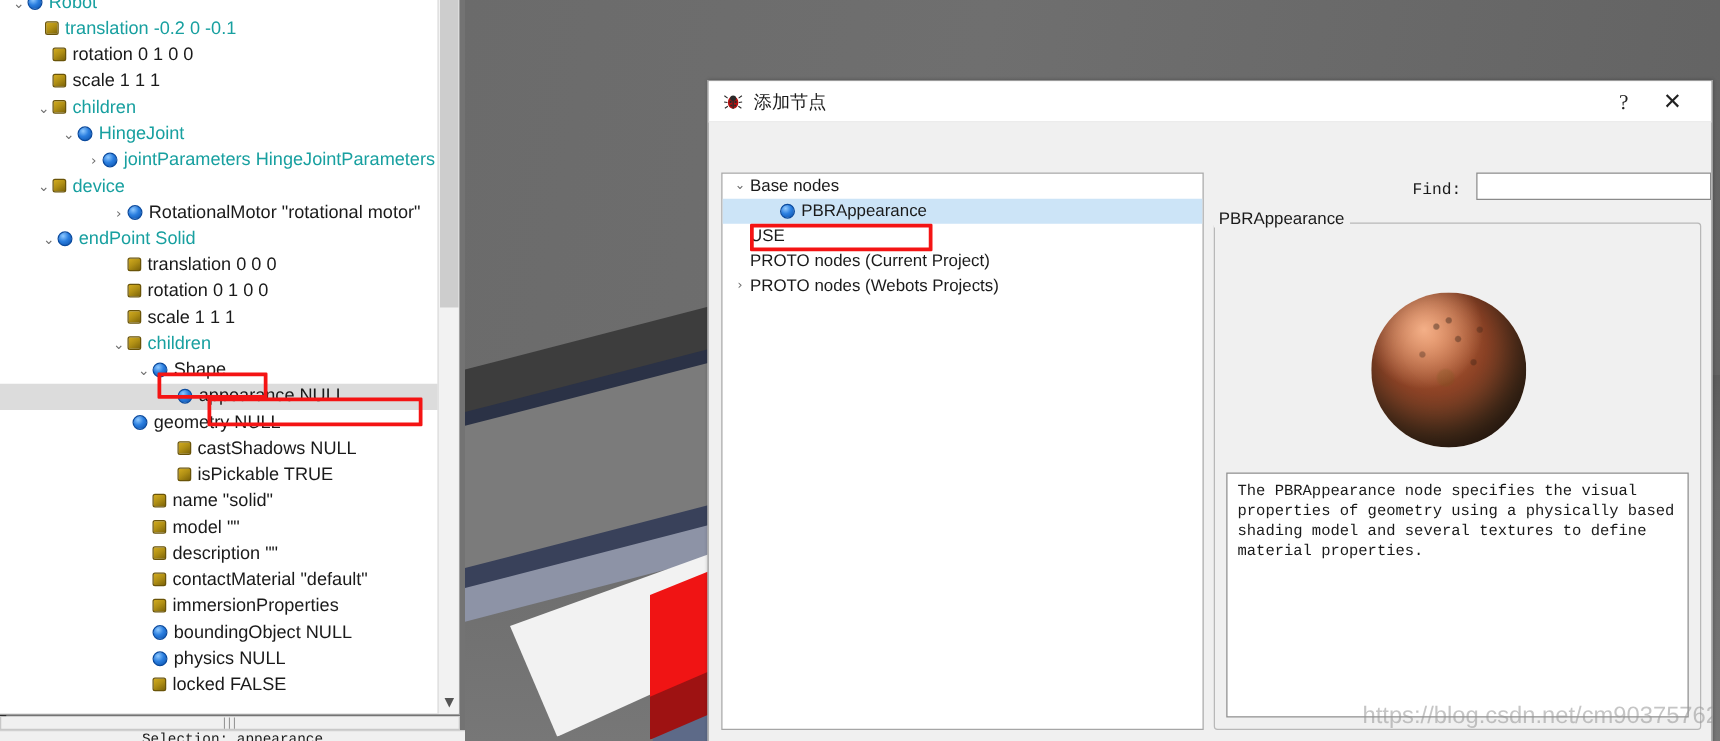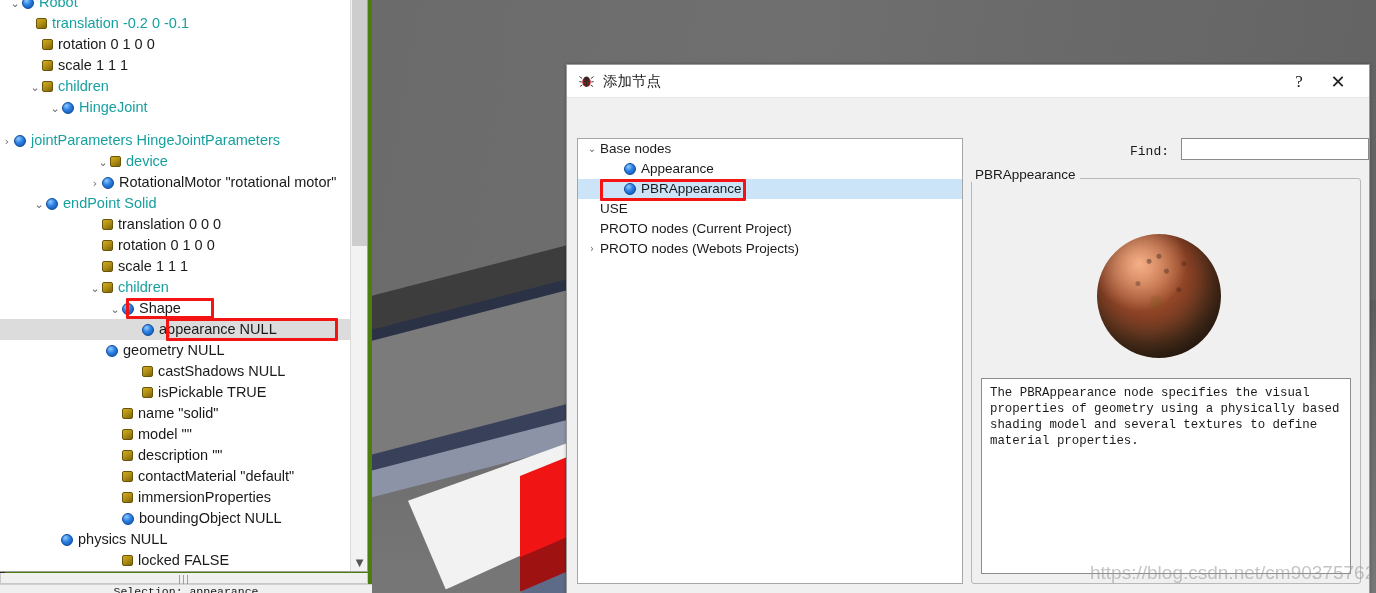--- a/index.html
+++ b/index.html
@@ -77,21 +77,21 @@
   .vp-blue-base {
     position: absolute; left: 150px; top: 540px; width: 190px; height: 58px;
     background: #5d6a88;
     transform: skewY(-14.5deg);
     clip-path: polygon(0% 0%, 100% 0%, 100% 60%, 0% 100%);
   }
 
   
   .tree-panel {
     position: absolute; left: 0; top: 0; width: 372px; height: 593px;
-    background: #4d7c0f;
+    background: #737373;
   }
   .tree-scroll-area {
     position: absolute; left: 0; top: 0; width: 368px; height: 572px;
     background: #fff; overflow: hidden;
     border-right: 1px solid #a0a0a0;
     border-bottom: 1px solid #a0a0a0;
   }
   .tree-list { position: absolute; left: 0; top: -8px; width: 352px; }
   .trow {
     position: relative; height: 21px; line-height: 21px;
@@ -284,40 +284,40 @@
     <div class="left-dark-strip"></div>
 
     <div class="tree-scroll-area">
       <div class="tree-list" id="tree-list">
           <div class="trow" style="padding-left: 8px;"><span class="twisty">⌄</span><span class="icon-sphere"></span><span class="lbl">Robot</span></div>
           <div class="trow" style="padding-left: 22px;"><span class="twisty"></span><span class="icon-cube"></span><span class="lbl">translation -0.2 0 -0.1</span></div>
           <div class="trow" style="padding-left: 28px;"><span class="twisty"></span><span class="icon-cube"></span><span class="lbl plain">rotation 0 1 0 0</span></div>
           <div class="trow" style="padding-left: 28px;"><span class="twisty"></span><span class="icon-cube"></span><span class="lbl plain">scale 1 1 1</span></div>
           <div class="trow" style="padding-left: 28px;"><span class="twisty">⌄</span><span class="icon-cube"></span><span class="lbl">children</span></div>
           <div class="trow" style="padding-left: 48px;"><span class="twisty">⌄</span><span class="icon-sphere"></span><span class="lbl">HingeJoint</span></div>
-          <div class="trow" style=" margin-top: 12px;"><span class="twisty">›</span><span class="icon-sphere"></span><span class="lbl">jointParameters HingeJointParameters</span></div>
-          <div class="trow" style="padding-left: 96px;"><span class="twisty">⌄</span><span class="icon-cube"></span><span class="lbl">device</span></div>
+          <div class="trow" style="padding-left: 68px;"><span class="twisty">›</span><span class="icon-sphere"></span><span class="lbl">jointParameters HingeJointParameters</span></div>
+          <div class="trow" style="padding-left: 28px;"><span class="twisty">⌄</span><span class="icon-cube"></span><span class="lbl">device</span></div>
           <div class="trow" style="padding-left: 88px;"><span class="twisty">›</span><span class="icon-sphere"></span><span class="lbl plain">RotationalMotor "rotational motor"</span></div>
           <div class="trow" style="padding-left: 32px;"><span class="twisty">⌄</span><span class="icon-sphere"></span><span class="lbl">endPoint Solid</span></div>
           <div class="trow" style="padding-left: 88px;"><span class="twisty"></span><span class="icon-cube"></span><span class="lbl plain">translation 0 0 0</span></div>
           <div class="trow" style="padding-left: 88px;"><span class="twisty"></span><span class="icon-cube"></span><span class="lbl plain">rotation 0 1 0 0</span></div>
           <div class="trow" style="padding-left: 88px;"><span class="twisty"></span><span class="icon-cube"></span><span class="lbl plain">scale 1 1 1</span></div>
           <div class="trow" style="padding-left: 88px;"><span class="twisty">⌄</span><span class="icon-cube"></span><span class="lbl">children</span></div>
           <div class="trow" style="padding-left: 108px;"><span class="twisty">⌄</span><span class="icon-sphere"></span><span class="lbl plain">Shape</span></div>
           <div class="trow sel-grey" style="padding-left: 128px;"><span class="twisty"></span><span class="icon-sphere"></span><span class="lbl plain">appearance NULL</span></div>
           <div class="trow" style="padding-left: 92px;"><span class="twisty"></span><span class="icon-sphere"></span><span class="lbl plain">geometry NULL</span></div>
           <div class="trow" style="padding-left: 128px;"><span class="twisty"></span><span class="icon-cube"></span><span class="lbl plain">castShadows NULL</span></div>
           <div class="trow" style="padding-left: 128px;"><span class="twisty"></span><span class="icon-cube"></span><span class="lbl plain">isPickable TRUE</span></div>
           <div class="trow" style="padding-left: 108px;"><span class="twisty"></span><span class="icon-cube"></span><span class="lbl plain">name "solid"</span></div>
           <div class="trow" style="padding-left: 108px;"><span class="twisty"></span><span class="icon-cube"></span><span class="lbl plain">model ""</span></div>
           <div class="trow" style="padding-left: 108px;"><span class="twisty"></span><span class="icon-cube"></span><span class="lbl plain">description ""</span></div>
           <div class="trow" style="padding-left: 108px;"><span class="twisty"></span><span class="icon-cube"></span><span class="lbl plain">contactMaterial "default"</span></div>
           <div class="trow" style="padding-left: 108px;"><span class="twisty"></span><span class="icon-cube"></span><span class="lbl plain">immersionProperties</span></div>
           <div class="trow" style="padding-left: 108px;"><span class="twisty"></span><span class="icon-sphere"></span><span class="lbl plain">boundingObject NULL</span></div>
-          <div class="trow" style="padding-left: 47px;"><span class="twisty"></span><span class="icon-sphere"></span><span class="lbl plain">physics NULL</span></div>
+          <div class="trow" style="padding-left: 108px;"><span class="twisty"></span><span class="icon-sphere"></span><span class="lbl plain">physics NULL</span></div>
           <div class="trow" style="padding-left: 108px;"><span class="twisty"></span><span class="icon-cube"></span><span class="lbl plain">locked FALSE</span></div>
         </div>
       <div class="tree-vscroll">
         <div class="thumb"></div>
         <div class="arrow-dn">▼</div>
       </div>
 
       <div class="redbox" style="left:126px; top:298px; width:88px;  height:21px;"></div>
       <div class="redbox" style="left:166px; top:318px; width:172px; height:23px;"></div>
     </div>
@@ -345,21 +345,20 @@
       <div class="dlg-title-text">添加节点</div>
       <div class="dlg-help">?</div>
       <div class="dlg-close">✕</div>
     </div>
 
     <div class="dlg-body">
 
       <div class="node-list">
         <div id="node-list-rows">
             <div class="nrow" style="padding-left: 6px;"><span class="ntwisty">⌄</span><span>Base nodes</span></div>
-            <div class="nrow" style="padding-left: 30px;"><span class="ntwisty"></span><span class="icon-sphere"></span><span>Appearance</span></div>
             <div class="nrow selected" style="padding-left: 30px;"><span class="ntwisty"></span><span class="icon-sphere"></span><span>PBRAppearance</span></div>
             <div class="nrow" style="padding-left: 6px;"><span class="ntwisty"></span><span>USE</span></div>
             <div class="nrow" style="padding-left: 6px;"><span class="ntwisty"></span><span>PROTO nodes (Current Project)</span></div>
             <div class="nrow" style="padding-left: 6px;"><span class="ntwisty">›</span><span>PROTO nodes (Webots Projects)</span></div>
           </div>
         <div class="redbox" style="left:22px; top:40px; width:146px; height:22px;"></div>
       </div>
 
       <div class="find-label">Find:</div>
       <input class="find-input" type="text" value="" placeholder="" style="">

